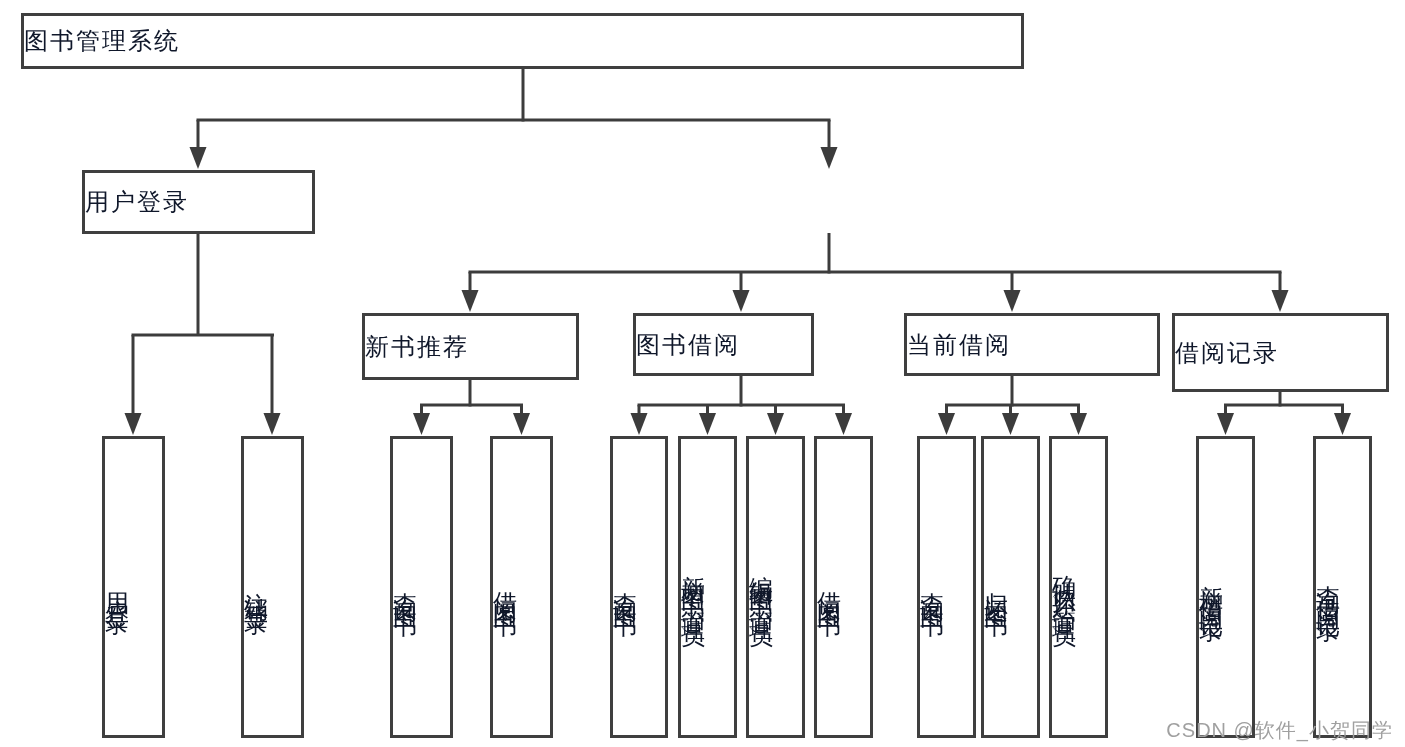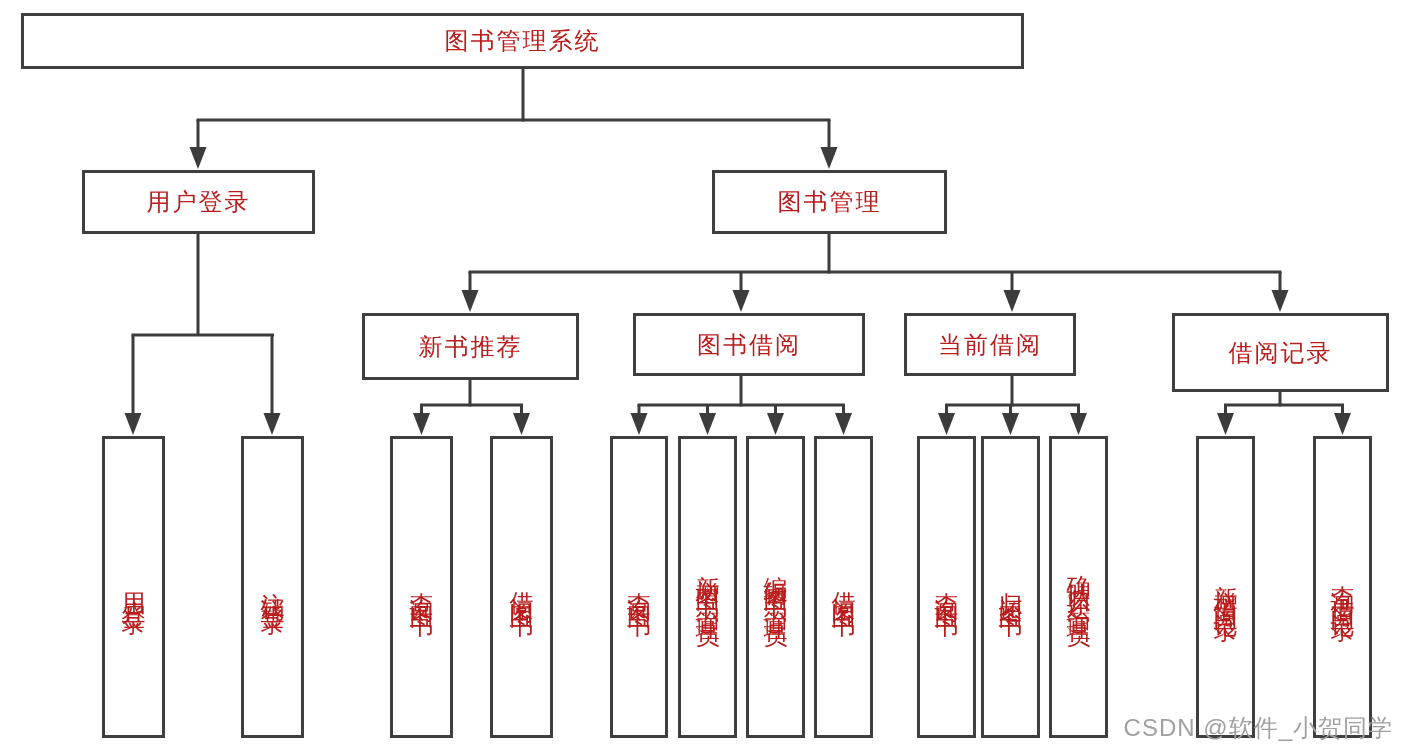--- a/index.html
+++ b/index.html
@@ -3,31 +3,31 @@
 <meta charset="utf-8">
 <style>
   html,body{margin:0;padding:0;background:#ffffff;}
   .stage{
     position:relative;width:1405px;height:747px;background:#ffffff;overflow:hidden;
     font-family:"Liberation Sans", sans-serif;color:#1f1f1f;
   }
   .connectors{position:absolute;left:0;top:0;z-index:0;}
   .node{
     position:absolute;box-sizing:border-box;background:#ffffff;
-    border:3px solid #3f3f3f;display:flex;align-items:center;justify-content:center;
-    font-size:24px;letter-spacing:2px;z-index:1;color:#b91c1c;
+    border:3px solid #3f3f3f;display:flex;align-items:center;justify-content:flex-start;
+    font-size:24px;letter-spacing:2px;z-index:1;color:#0f172a;
   }
   .leaf{z-index:1;}
   .leaf .vtext{
     writing-mode:vertical-rl;text-orientation:mixed;
     letter-spacing:7px;font-size:24px;line-height:1;white-space:nowrap;
   }
   .watermark{
     position:absolute;right:12px;bottom:3px;z-index:2;
-    font-size:24px;color:#a0a0a0;letter-spacing:1px;margin-left:16px;
+    font-size:20px;color:#a0a0a0;letter-spacing:1px;margin-left:16px;
   }
 </style>
 </head>
 <body>
 
 <div class="stage">
 
   <svg class="connectors" width="1405" height="747" viewBox="0 0 1405 747">
     <g stroke="#3c3c3c" stroke-width="3" fill="none">
 
@@ -97,31 +97,28 @@
     </g>
   </svg>
 
   <div class="node" style="left:21px;top:13px;width:1003px;height:56px;">
     <span>图书管理系统</span>
   </div>
 
   <div class="node" style="left:82px;top:170px;width:233px;height:64px;">
     <span>用户登录</span>
   </div>
-  <div class="node" style="left:712px;top:170px;width:235px;height:64px;">
-    <span>图书管理</span>
-  </div>
 
   <div class="node" style="left:362px;top:313px;width:217px;height:67px;">
     <span>新书推荐</span>
   </div>
-  <div class="node" style="left:633px;top:313px;width:232px;height:63px;">
+  <div class="node" style="left:633px;top:313px;width:181px;height:63px;">
     <span>图书借阅</span>
   </div>
-  <div class="node" style="left:904px;top:313px;width:172px;height:63px;">
+  <div class="node" style="left:904px;top:313px;width:256px;height:63px;">
     <span>当前借阅</span>
   </div>
   <div class="node" style="left:1172px;top:313px;width:217px;height:79px;">
     <span>借阅记录</span>
   </div>
 
   <div class="node leaf" style="left:102px;top:436px;width:63px;height:302px;">
     <span class="vtext">用户登录</span>
   </div>
   <div class="node leaf" style="left:241px;top:436px;width:63px;height:302px;">

